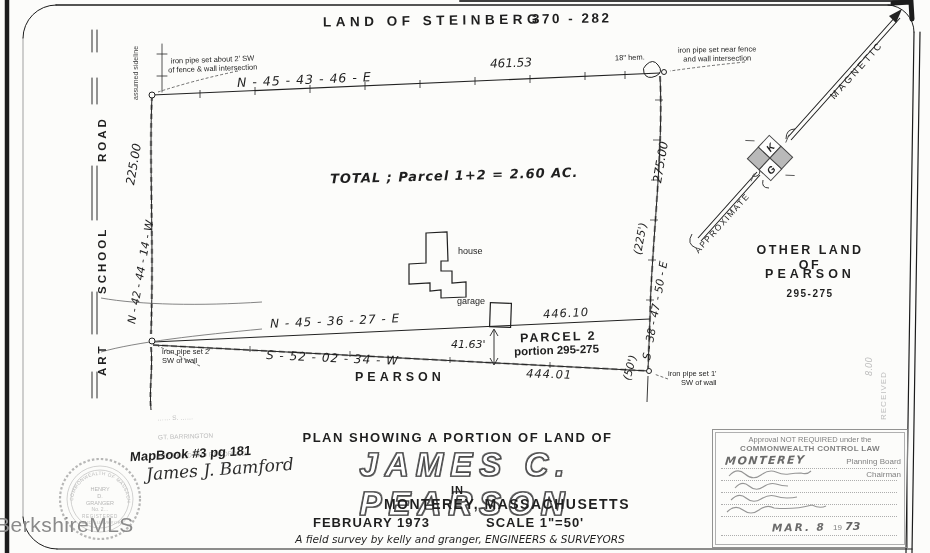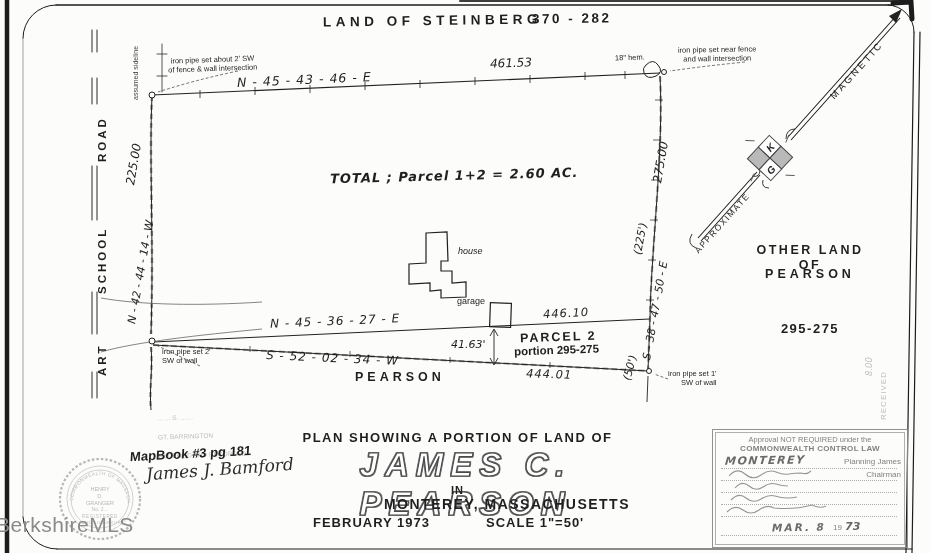--- a/index.html
+++ b/index.html
@@ -150,53 +150,54 @@
   <div class="lbl it" style="left:139px;top:312px;font-size:11px;transform:rotate(-80deg);transform-origin:0 100%;">N - 42 - 44 - 14 - W</div>
 
   <div class="lbl it" style="left:664px;top:170px;font-size:12px;transform:rotate(-80deg);transform-origin:0 100%;">275.00</div>
   <div class="lbl it" style="left:645px;top:243px;font-size:11px;transform:rotate(-80deg);transform-origin:0 100%;">(225')</div>
   <div class="lbl it" style="left:654px;top:348px;font-size:11px;transform:rotate(-80deg);transform-origin:0 100%;">S - 38 - 47 - 50 - E</div>
   <div class="lbl it" style="left:634px;top:369px;font-size:11px;transform:rotate(-75deg);transform-origin:0 100%;">(50')</div>
   <div class="lbl" style="left:668px;top:370px;font-size:7.5px;text-align:right;">iron pipe set 1'
 SW of wall</div>
 
   <div class="lbl it b6" style="left:330px;top:168px;font-size:13px;letter-spacing:1px;transform:rotate(-1.5deg);">TOTAL ;  Parcel 1+2 = 2.60 AC.</div>
-  <div class="lbl" style="left:458px;top:246px;font-size:9px;font-style:italic;">house</div>
+  <div class="lbl" style="left:458px;top:246px;font-size:9px;">house</div>
   <div class="lbl" style="left:457px;top:296px;font-size:9px;">garage</div>
   <div class="lbl it" style="left:451px;top:339px;font-size:11px;">41.63'</div>
 
   <div class="lbl it" style="left:270px;top:314px;font-size:12px;letter-spacing:1px;transform:rotate(-2.5deg);">N - 45 - 36 - 27 - E</div>
   <div class="lbl it" style="left:543px;top:307px;font-size:11.5px;letter-spacing:1px;transform:rotate(-3deg);">446.10</div>
   <div class="lbl it" style="left:266px;top:351px;font-size:12px;letter-spacing:1px;transform:rotate(2.5deg);">S - 52 - 02 - 34 - W</div>
   <div class="lbl it" style="left:526px;top:368px;font-size:11.5px;letter-spacing:1px;transform:rotate(2deg);">444.01</div>
   <div class="lbl b7" style="left:520px;top:330px;font-size:12.5px;letter-spacing:2px;transform:rotate(-2deg);">PARCEL 2</div>
   <div class="lbl b7" style="left:514px;top:344px;font-size:11.5px;transform:rotate(-2deg);">portion 295-275</div>
   <div class="lbl" style="left:162px;top:348px;font-size:7.5px;">iron pipe set 2'
 SW of wall</div>
   <div class="lbl b6" style="left:355px;top:370px;font-size:12.5px;letter-spacing:4px;">PEARSON</div>
 
   <div class="lbl b6 ctr" style="left:745px;top:243px;width:130px;font-size:12.5px;letter-spacing:2.5px;">OTHER LAND OF</div>
   <div class="lbl b6 ctr" style="left:745px;top:267px;width:130px;font-size:12.5px;letter-spacing:4px;">PEARSON</div>
-  <div class="lbl b6 ctr" style="left:745px;top:288px;width:130px;font-size:13px;letter-spacing:1.5px;margin-top:33px;">295-275</div>
+  <div class="lbl b6 ctr" style="left:745px;top:288px;width:130px;font-size:10px;letter-spacing:1.5px;">295-275</div>
 
   <div class="lbl" style="left:836px;top:90px;font-size:9.5px;letter-spacing:3px;transform:rotate(-48deg);transform-origin:0 100%;">MAGNETIC</div>
   <div class="lbl" style="left:700px;top:245px;font-size:8.5px;letter-spacing:1.5px;transform:rotate(-48deg);transform-origin:0 100%;">APPROXIMATE</div>
 
   <div class="lbl faint" style="left:158px;top:402px;font-size:6.5px;line-height:9.5px;transform:rotate(-2deg);">
     <div>……  S. ……</div>
     <div>GT. BARRINGTON</div>
     <div>RECEIVED AND RECORDED</div>
   </div>
 
   <div class="lbl b6 ctr" style="left:285px;top:430px;width:345px;font-size:13px;letter-spacing:1.5px;">PLAN SHOWING A PORTION OF LAND OF</div>
   <div class="lbl ctr outline-title" style="left:268px;top:446px;width:395px;font-size:33px;letter-spacing:7px;">JAMES C. PEARSON</div>
   <div class="lbl b6 ctr" style="left:285px;top:484px;width:345px;font-size:11px;letter-spacing:1px;">IN</div>
   <div class="lbl b6 ctr" style="left:285px;top:496px;width:345px;font-size:14px;letter-spacing:1.5px;text-align:right;">MONTEREY, MASSACHUSETTS</div>
   <div class="lbl b6" style="left:313px;top:515px;font-size:13px;letter-spacing:1px;">FEBRUARY 1973</div>
   <div class="lbl b6" style="left:486px;top:515px;font-size:13px;letter-spacing:1px;">SCALE  1"=50'</div>
+  <div class="lbl it ctr" style="left:280px;top:533px;width:360px;font-size:10.5px;">A field survey by kelly and granger, ENGINEERS &amp; SURVEYORS</div>
 
   <div class="lbl b7" style="left:130px;top:446px;font-size:13px;transform:rotate(-3deg) skewX(-6deg);">MapBook #3 pg 181</div>
   <div class="lbl hand" style="left:146px;top:459px;font-size:17px;transform:rotate(-4deg);">James J. Bamford</div>
   <div class="lbl vert it faint" style="left:864px;top:348px;height:28px;font-size:8.5px;">8.00</div>
   <div class="lbl vert faint" style="left:879px;top:358px;height:62px;font-size:8px;letter-spacing:1px;">RECEIVED</div>
 
   <div class="lbl" style="left:-4px;top:513px;font-size:21px;color:#8a8a8a;letter-spacing:.5px;">BerkshireMLS</div>
 
   <div id="approval">
     <div class="inner"></div>
@@ -204,21 +205,21 @@
       <g stroke="#8f8f8f" stroke-width="1.1" fill="none">
         <path d="M16,46 q8,-9 16,-2 t16,1 t15,-3 t13,2 t12,-1 q6,2 10,-2"></path>
         <path d="M22,58 q7,-8 14,-2 t14,1 t13,-3 t12,2"></path>
         <path d="M18,70 q8,-8 15,-2 t15,1 t14,-3 t12,2 t10,-1"></path>
         <path d="M14,82 q8,-8 16,-2 t16,0 t15,-2 q20,2 38,-3 q8,4 14,1"></path>
       </g>
     </svg>
     <div class="apv ctr" style="left:0;top:5px;width:100%;font-size:7.5px;">Approval NOT REQUIRED under the</div>
     <div class="apv ctr b6" style="left:0;top:14px;width:100%;font-size:8px;letter-spacing:.3px;">COMMONWEALTH CONTROL LAW</div>
     <div class="apv it b7" style="left:12px;top:24px;font-size:11px;letter-spacing:1.5px;color:#5f5f5f;transform:rotate(-1deg) skewX(-6deg);">MONTEREY</div>
-    <div class="apv" style="right:6px;top:27px;font-size:8px;">Planning James</div>
+    <div class="apv" style="right:6px;top:27px;font-size:8px;">Planning Board</div>
     <div class="apv" style="right:6px;top:40px;font-size:8px;">Chairman</div>
     <div class="dotted" style="top:38px;"></div>
     <div class="dotted" style="top:50px;"></div>
     <div class="dotted" style="top:62px;"></div>
     <div class="dotted" style="top:74px;"></div>
     <div class="dotted" style="top:86px;"></div>
     <div class="apv it b7" style="left:26px;top:91px;font-size:10.5px;letter-spacing:2px;color:#606060;transform:rotate(-1deg);margin-left:33px;">MAR. 8</div>
     <div class="apv" style="left:120px;top:93px;font-size:8px;">19</div>
     <div class="apv it b7" style="left:132px;top:90px;font-size:11px;color:#5a5a5a;">73</div>
     <div class="dotted" style="top:105px;"></div>

